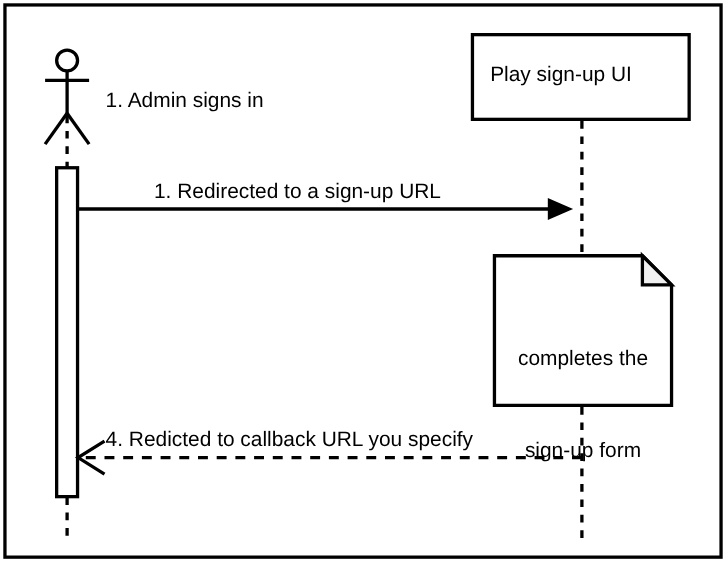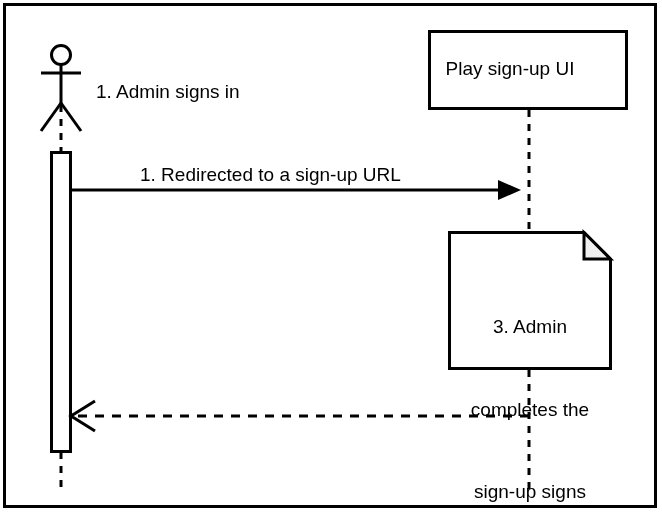--- a/index.html
+++ b/index.html
@@ -118,20 +118,20 @@
   </svg>
 
   <div class="dgm-text" id="actor-caption">
     <span class="cap-line">1. Admin signs in</span>
   </div>
 
   <div class="dgm-text" id="participant-play-label">Play sign-up UI</div>
 
   <div class="dgm-text" id="message-2-label">1. Redirected to a sign-up URL</div>
 
+  <div class="dgm-text" id="message-4-label">4. Redicted to callback URL you specify</div>
 
   <div class="dgm-text" id="note-3-text">
-    <span class="note-line">3. Admin</span>
     <span class="note-line">completes the</span>
-    <span class="note-line">sign-up signs</span>
+    <span class="note-line">sign-up form</span>
   </div>
 
 </div>
 
 </body></html>

